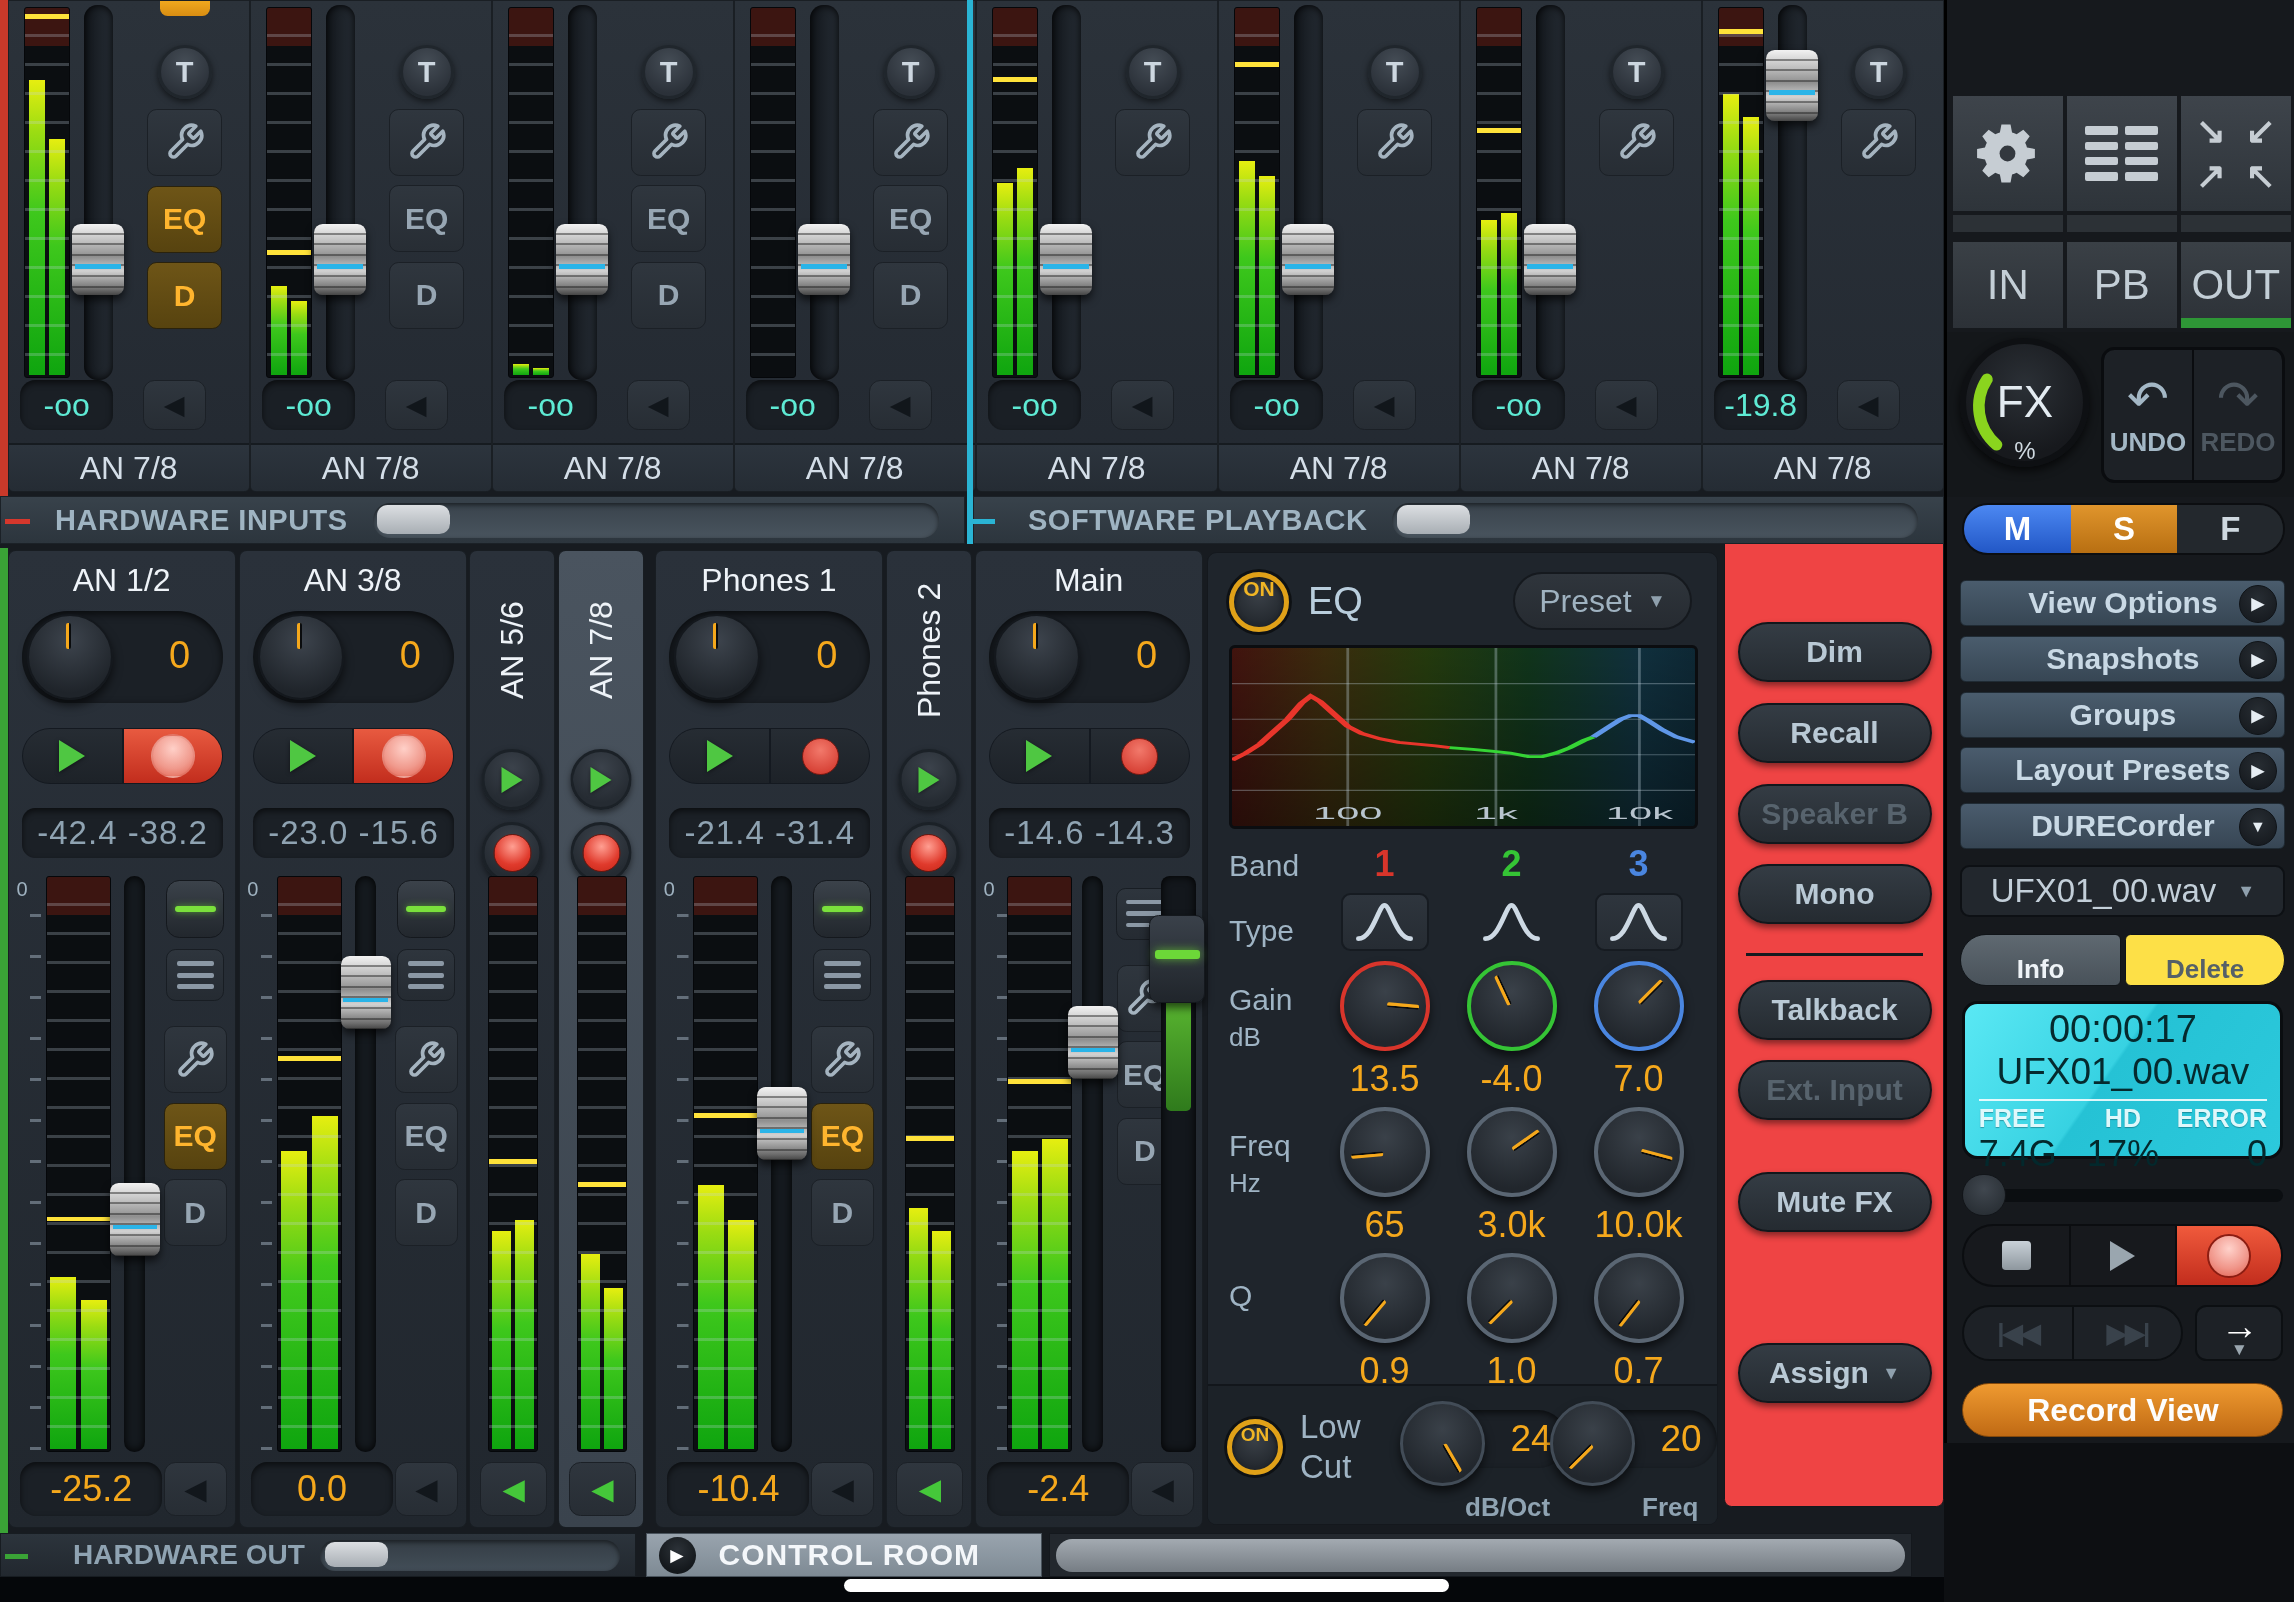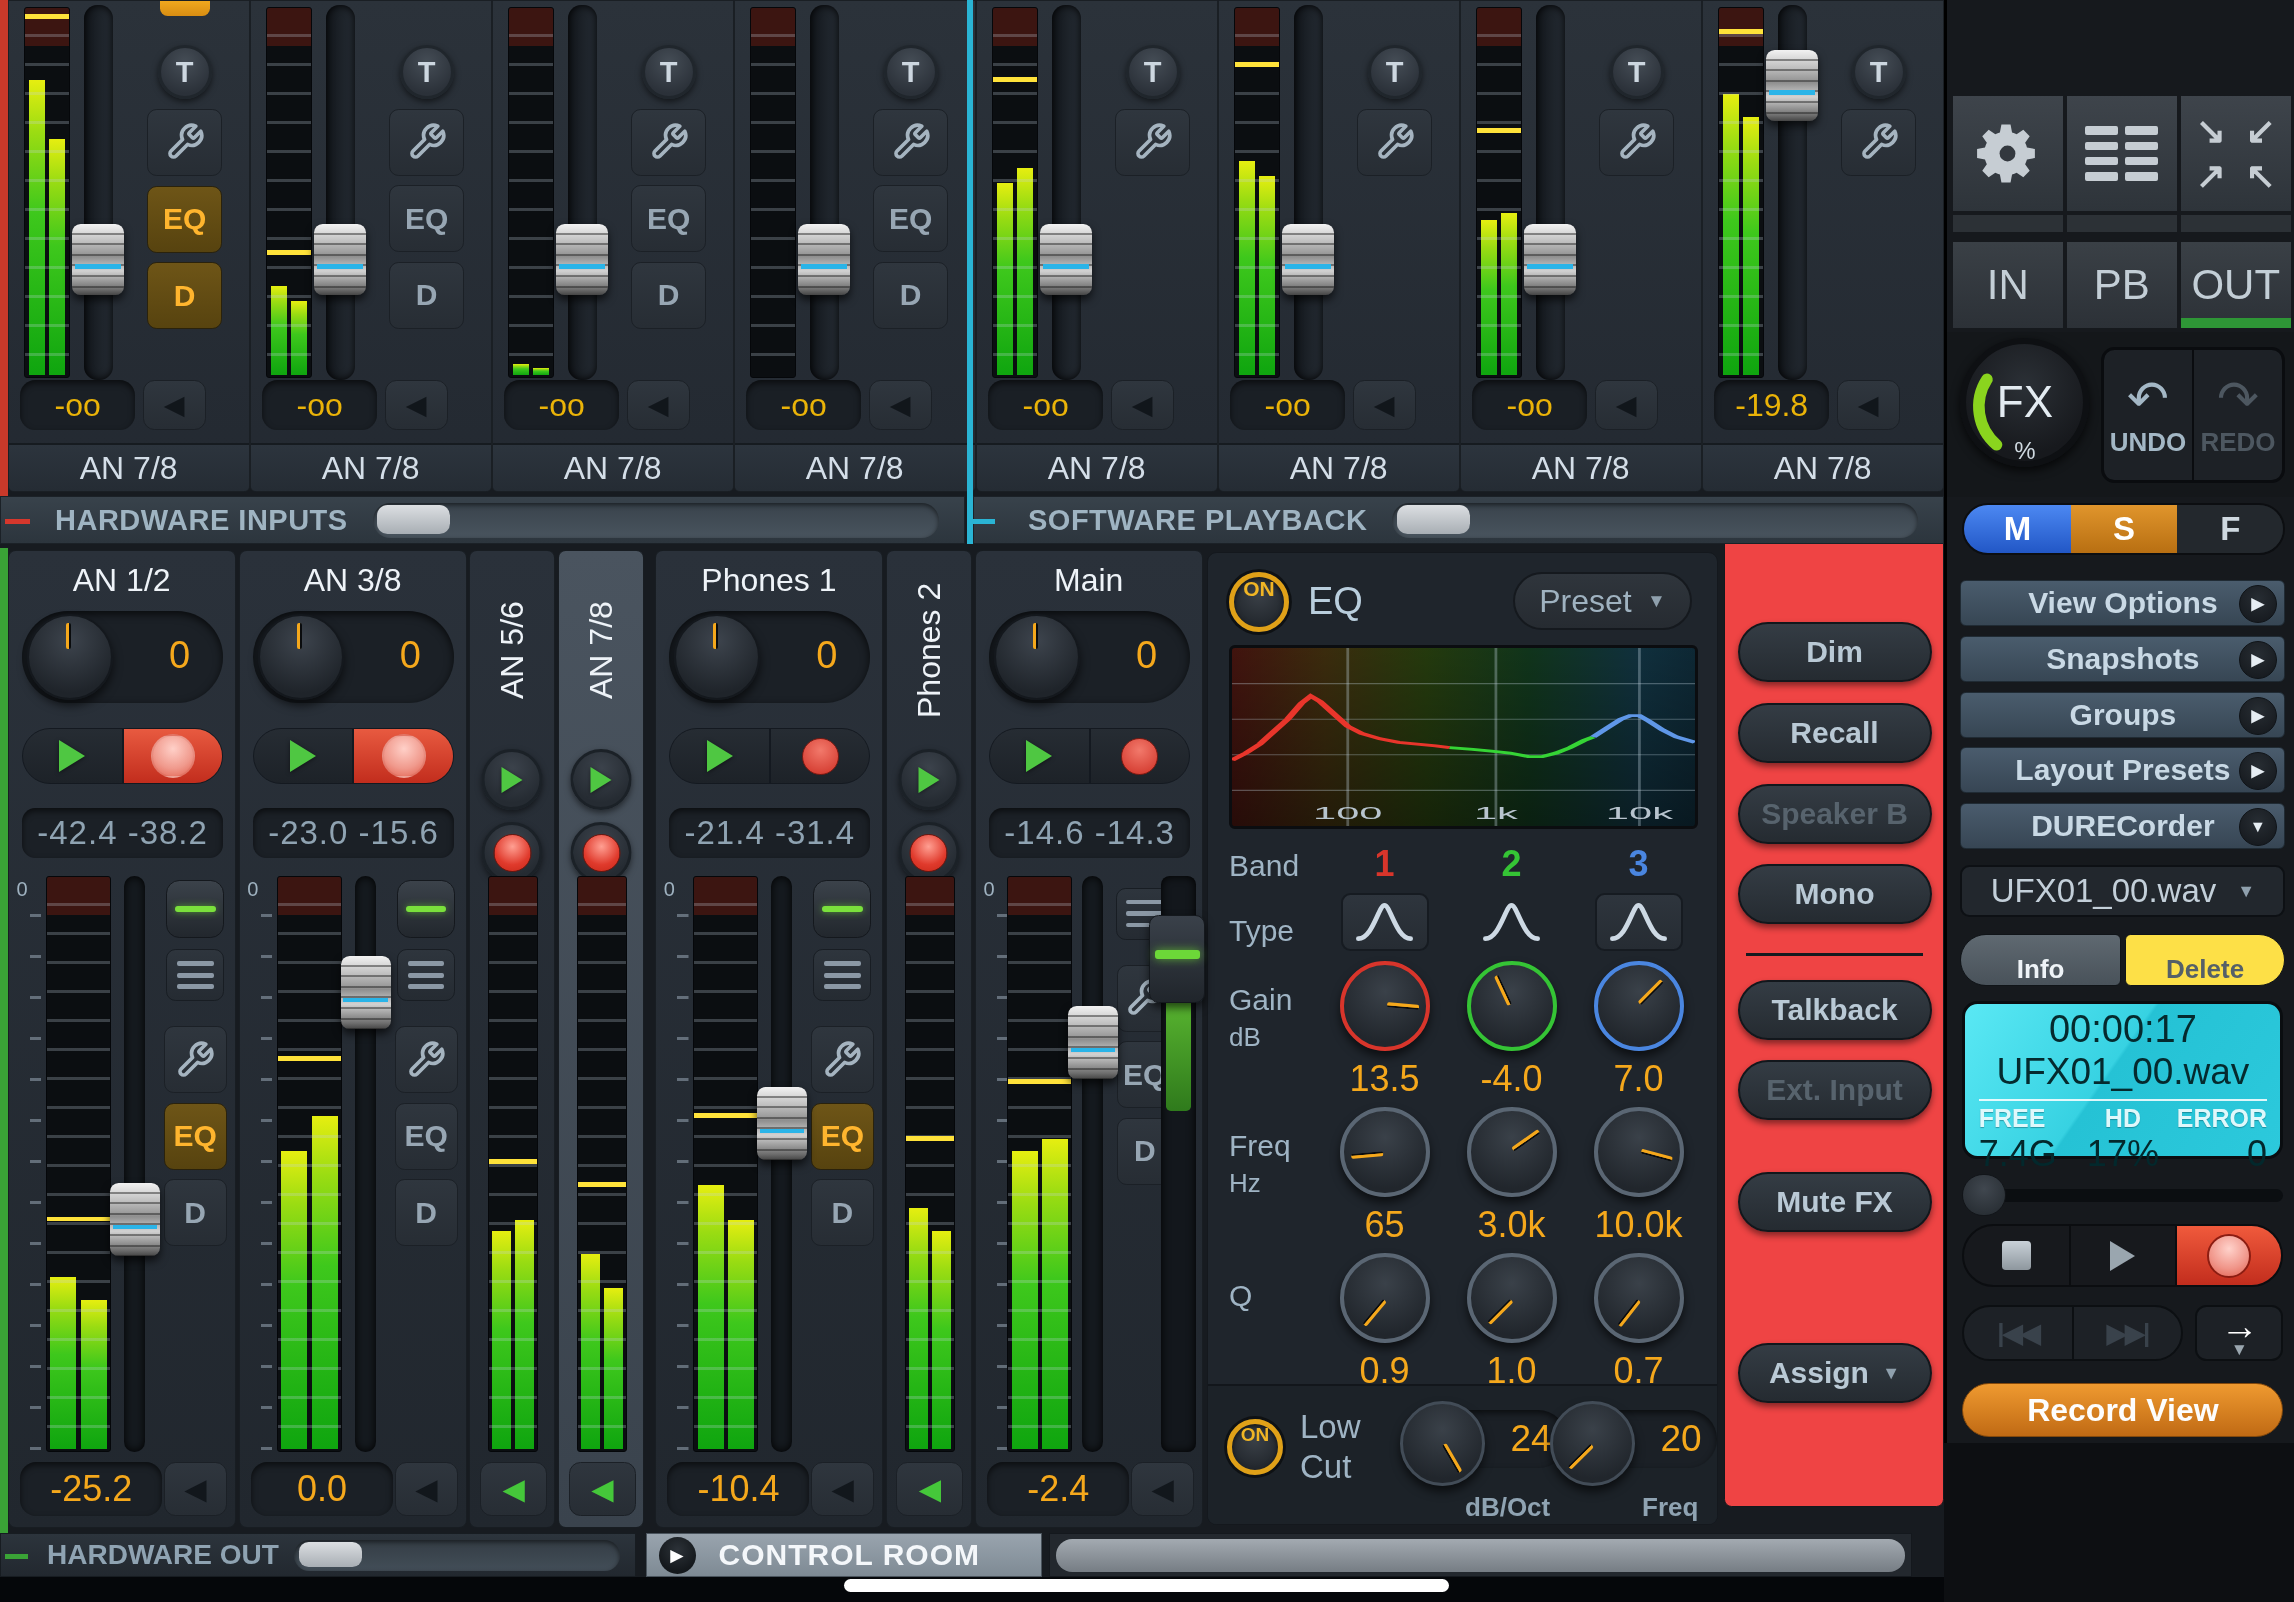--- a/index.html
+++ b/index.html
@@ -28,21 +28,21 @@
     background:linear-gradient(180deg,#f2f2f2,#bdbdbd 26%,#8f8f8f 46%,#d2d2d2 66%,#6e6e6e 92%,#454545);box-shadow:0 4.8px 8.6px rgba(0,0,0,.65)}
   .fhandle::before{content:"";position:absolute;inset:0;border-radius:8.6px;background:repeating-linear-gradient(180deg,transparent 0 8.6px,rgba(25,25,25,.45) 8.6px 10.6px)}
   .fhandle::after{content:"";position:absolute;left:2.9px;right:2.9px;top:57%;height:4.8px;background:#2ab4e8}
   .btncol{position:absolute;left:123px;top:0;width:106px}
   .ocap{width:50px;height:15.4px;margin:0 auto;background:linear-gradient(#f0a81e,#d88d12);border-radius:0 0 7.7px 7.7px}
   .tbtn{width:54px;height:54px;margin:29px auto 0;border-radius:50%;background:radial-gradient(circle at 50% 30%,#454d56,#2b3139 75%);border:3.8px solid #20262c;color:#cdd7e0;font-size:29px;font-weight:bold;display:flex;align-items:center;justify-content:center;box-shadow:0 2.9px 6.7px rgba(0,0,0,.55)}
   .tstrip.no-ocap .tbtn{margin-top:44px}
   .sqbtn{width:75px;height:67px;margin:9.6px auto 0;border-radius:9.6px;background:linear-gradient(#2f363e,#272d34);border:1.9px solid #1b2026;color:#97a6b3;font-size:30px;font-weight:bold;display:flex;align-items:center;justify-content:center}
   .sqbtn.active{background:linear-gradient(#6e5517,#57430f);color:#ffb52e;border-color:#2a220c}
   .sqbtn svg{width:40px;height:40px}
-  .gain-box{position:absolute;left:11.5px;bottom:61px;width:115px;height:50px;background:#1a1f25;border-radius:15.4px;color:#eab308;font-size:32px;display:flex;align-items:center;justify-content:center;box-shadow:inset 0 2.9px 6.7px rgba(0,0,0,.6)}
+  .gain-box{position:absolute;left:11.5px;bottom:61px;width:93px;height:50px;background:#1a1f25;border-radius:15.4px;color:#5eead4;font-size:32px;display:flex;align-items:center;justify-content:center;box-shadow:inset 0 2.9px 6.7px rgba(0,0,0,.6)}
   .collapse-btn{position:absolute;left:134px;bottom:61px;width:63px;height:50px;background:linear-gradient(#2f363e,#272d34);border:1.9px solid #1b2026;border-radius:11.5px;color:#11161b;font-size:27px;display:flex;align-items:center;justify-content:center}
   .tstrip .label{position:absolute;left:0;right:0;bottom:0;height:48px;background:linear-gradient(#2c343d,#252c34);border-top:2.9px solid #161b20;color:#d4dee8;font-size:32px;display:flex;align-items:center;justify-content:center;border-radius:0 0 4.8px 4.8px}
 
   
   .sbar{position:absolute;top:496px;height:48px;background:linear-gradient(#38424b,#2c353d);border:1.9px solid #1b2127;display:flex;align-items:center;z-index:4}
   .sbar.left{left:0;width:965px}
   .sbar.right{left:973px;width:971px}
   .sbar .slbl{color:#9fb4c2;font-size:29px;font-weight:bold;letter-spacing:0.5px;margin-left:54px;white-space:nowrap}
   .sbar .track{flex:1;height:35px;margin:0 25px;background:linear-gradient(#39434c,#49545e);border-radius:17.3px;box-shadow:inset 0 1.9px 5.8px rgba(0,0,0,.55);position:relative}
   .sbar .thumb{position:absolute;left:4.8px;top:2.9px;width:73px;height:29px;background:linear-gradient(#dcdfe2,#a8aeb4);border-radius:10.6px}
@@ -140,21 +140,21 @@
 
   
   .cr-col{position:absolute;left:1724px;top:529px;width:220px;height:978px;background:#ef4444;border:1.9px solid #14181d;border-radius:7.7px}
   .crbtn{position:absolute;left:12.5px;width:194px;height:60px;border-radius:30px;background:linear-gradient(#343c44,#252b31);border:2.9px solid #12171c;box-shadow:0 3.8px 6.7px rgba(0,0,0,.45);color:#b9c9d5;font-size:30px;font-weight:bold;display:flex;align-items:center;justify-content:center;gap:13.4px}
   .crbtn.disabled{color:#57636d}
   .crbtn .caret{font-size:18px;color:#8fa0ad}
   .cr-divider{position:absolute;left:21px;width:177px;height:2.9px;background:#151a1f}
 
   
   .bbar-left{position:absolute;left:0;top:1533px;width:636px;height:44px;background:linear-gradient(#2c343c,#22282f);border:1.9px solid #171c21;display:flex;align-items:center}
-  .bbar-left .slbl{color:#8fa3b2;font-size:28px;font-weight:bold;margin-left:46px;white-space:nowrap}
+  .bbar-left .slbl{color:#8fa3b2;font-size:28px;font-weight:bold;margin-left:72px;white-space:nowrap}
   .bbar-left .track{flex:1;height:31px;margin:0 15.4px;background:linear-gradient(#343d45,#434e58);border-radius:15.4px;box-shadow:inset 0 1.9px 4.8px rgba(0,0,0,.55);position:relative}
   .bbar-left .thumb{position:absolute;left:4.8px;top:2.9px;width:63px;height:25px;background:linear-gradient(#dcdfe2,#a8aeb4);border-radius:9.6px}
   .bbar-left::before{content:"";position:absolute;left:3.8px;top:20px;width:23px;height:4.8px;background:#3aa336}
   .bbar-cr{position:absolute;left:646px;top:1533px;width:396px;height:44px;background:linear-gradient(#99a4ae,#7c markka#)}
   .bbar-cr{background:linear-gradient(#99a4ae,#7e8a94);border:1.9px solid #49535c;display:flex;align-items:center}
   .crplay{width:37px;height:37px;margin-left:11.5px;border-radius:50%;background:radial-gradient(circle at 50% 35%,#2c3238,#14181c 70%);color:#fff;font-size:17.3px;display:flex;align-items:center;justify-content:center;flex:none}
   .bbar-cr .slbl{flex:1;text-align:center;color:#f4f7fa;font-size:30px;font-weight:bold;letter-spacing:1px;margin-right:38px}
   .bbar-scroll{position:absolute;left:1049px;top:1533px;width:863px;height:44px;background:#23282e;border:1.9px solid #14181d;display:flex;align-items:center}
   .bbar-scroll .bigthumb{flex:1;height:33px;margin:0 5.8px;background:linear-gradient(#a3aab1,#767d84);border-radius:16.3px}
   .screen-bottom{position:absolute;left:0;top:1577px;width:100%;height:25px;background:#05070a}

